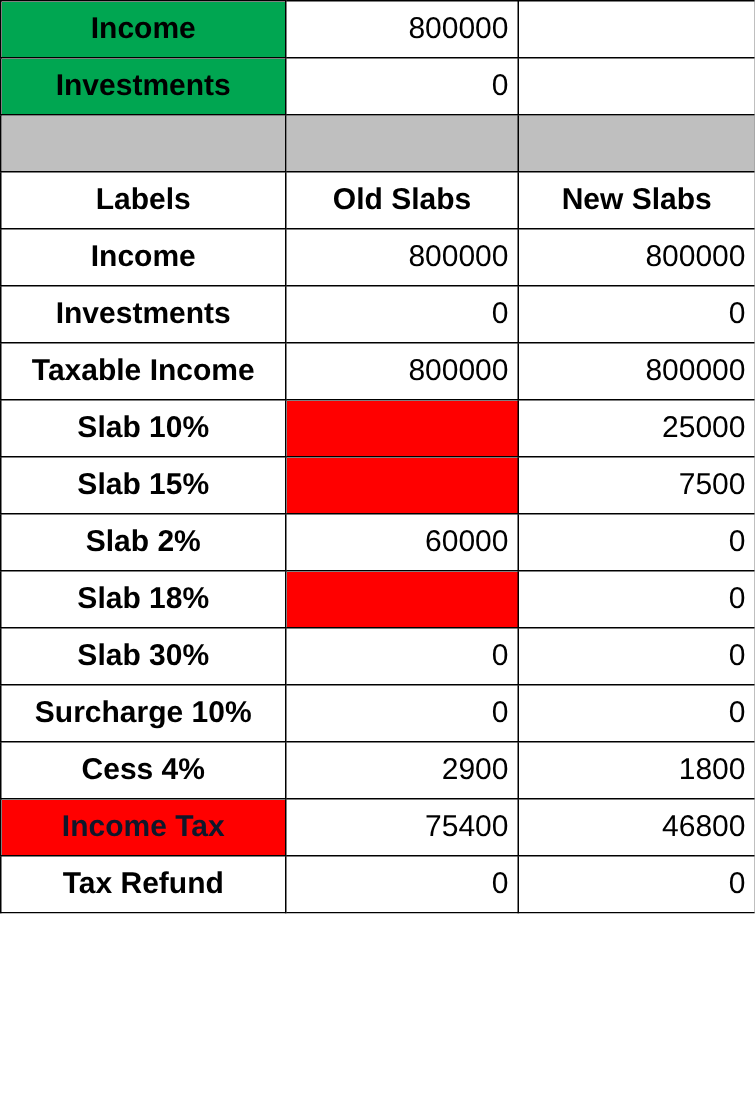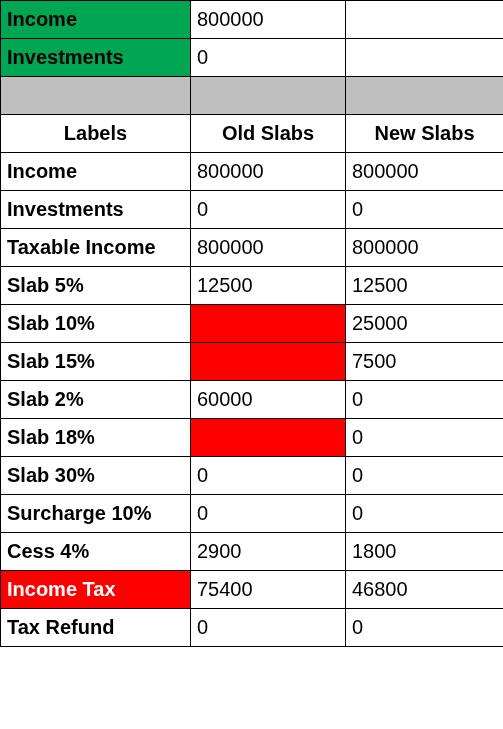--- a/index.html
+++ b/index.html
@@ -17,28 +17,28 @@
   }
   td {
     border: 1px solid #000;
     padding: 4px 6px;
     font-size: 20px;
     height: 38px;
     vertical-align: middle;
     overflow: hidden;
     white-space: nowrap;
   }
-  td.label { font-weight: bold; text-align: left; }
-  td.value { text-align: left; }
+  td.label { font-weight: bold; text-align: center; }
+  td.value { text-align: right; }
   td.header { font-weight: bold; text-align: center; }
   td.bold { font-weight: normal; }
   .bg-green { background: #00a651; }
   .bg-grey { background: #bfbfbf; }
   .bg-red { background: #ff0000; }
-  .fg-white { color: #ffffff; }
+  .fg-white { color: #0f172a; }
   col.c1 { width: 190px; }
   col.c2 { width: 155px; }
   col.c3 { width: 158px; }
 </style>
 </head>
 <body>
 
 <table>
   <colgroup>
       <col class="c1">
@@ -79,25 +79,20 @@
     <td class="label">Investments</td>
     <td class="value">0</td>
     <td class="value">0</td>
   </tr>
   <tr>
     <td class="label">Taxable Income</td>
     <td class="value">800000</td>
     <td class="value">800000</td>
   </tr>
   <tr>
-    <td class="label">Slab 5%</td>
-    <td class="value">12500</td>
-    <td class="value">12500</td>
-  </tr>
-  <tr>
     <td class="label">Slab 10%</td>
     <td class="value bg-red"></td>
     <td class="value">25000</td>
   </tr>
   <tr>
     <td class="label">Slab 15%</td>
     <td class="value bg-red"></td>
     <td class="value">7500</td>
   </tr>
   <tr>

